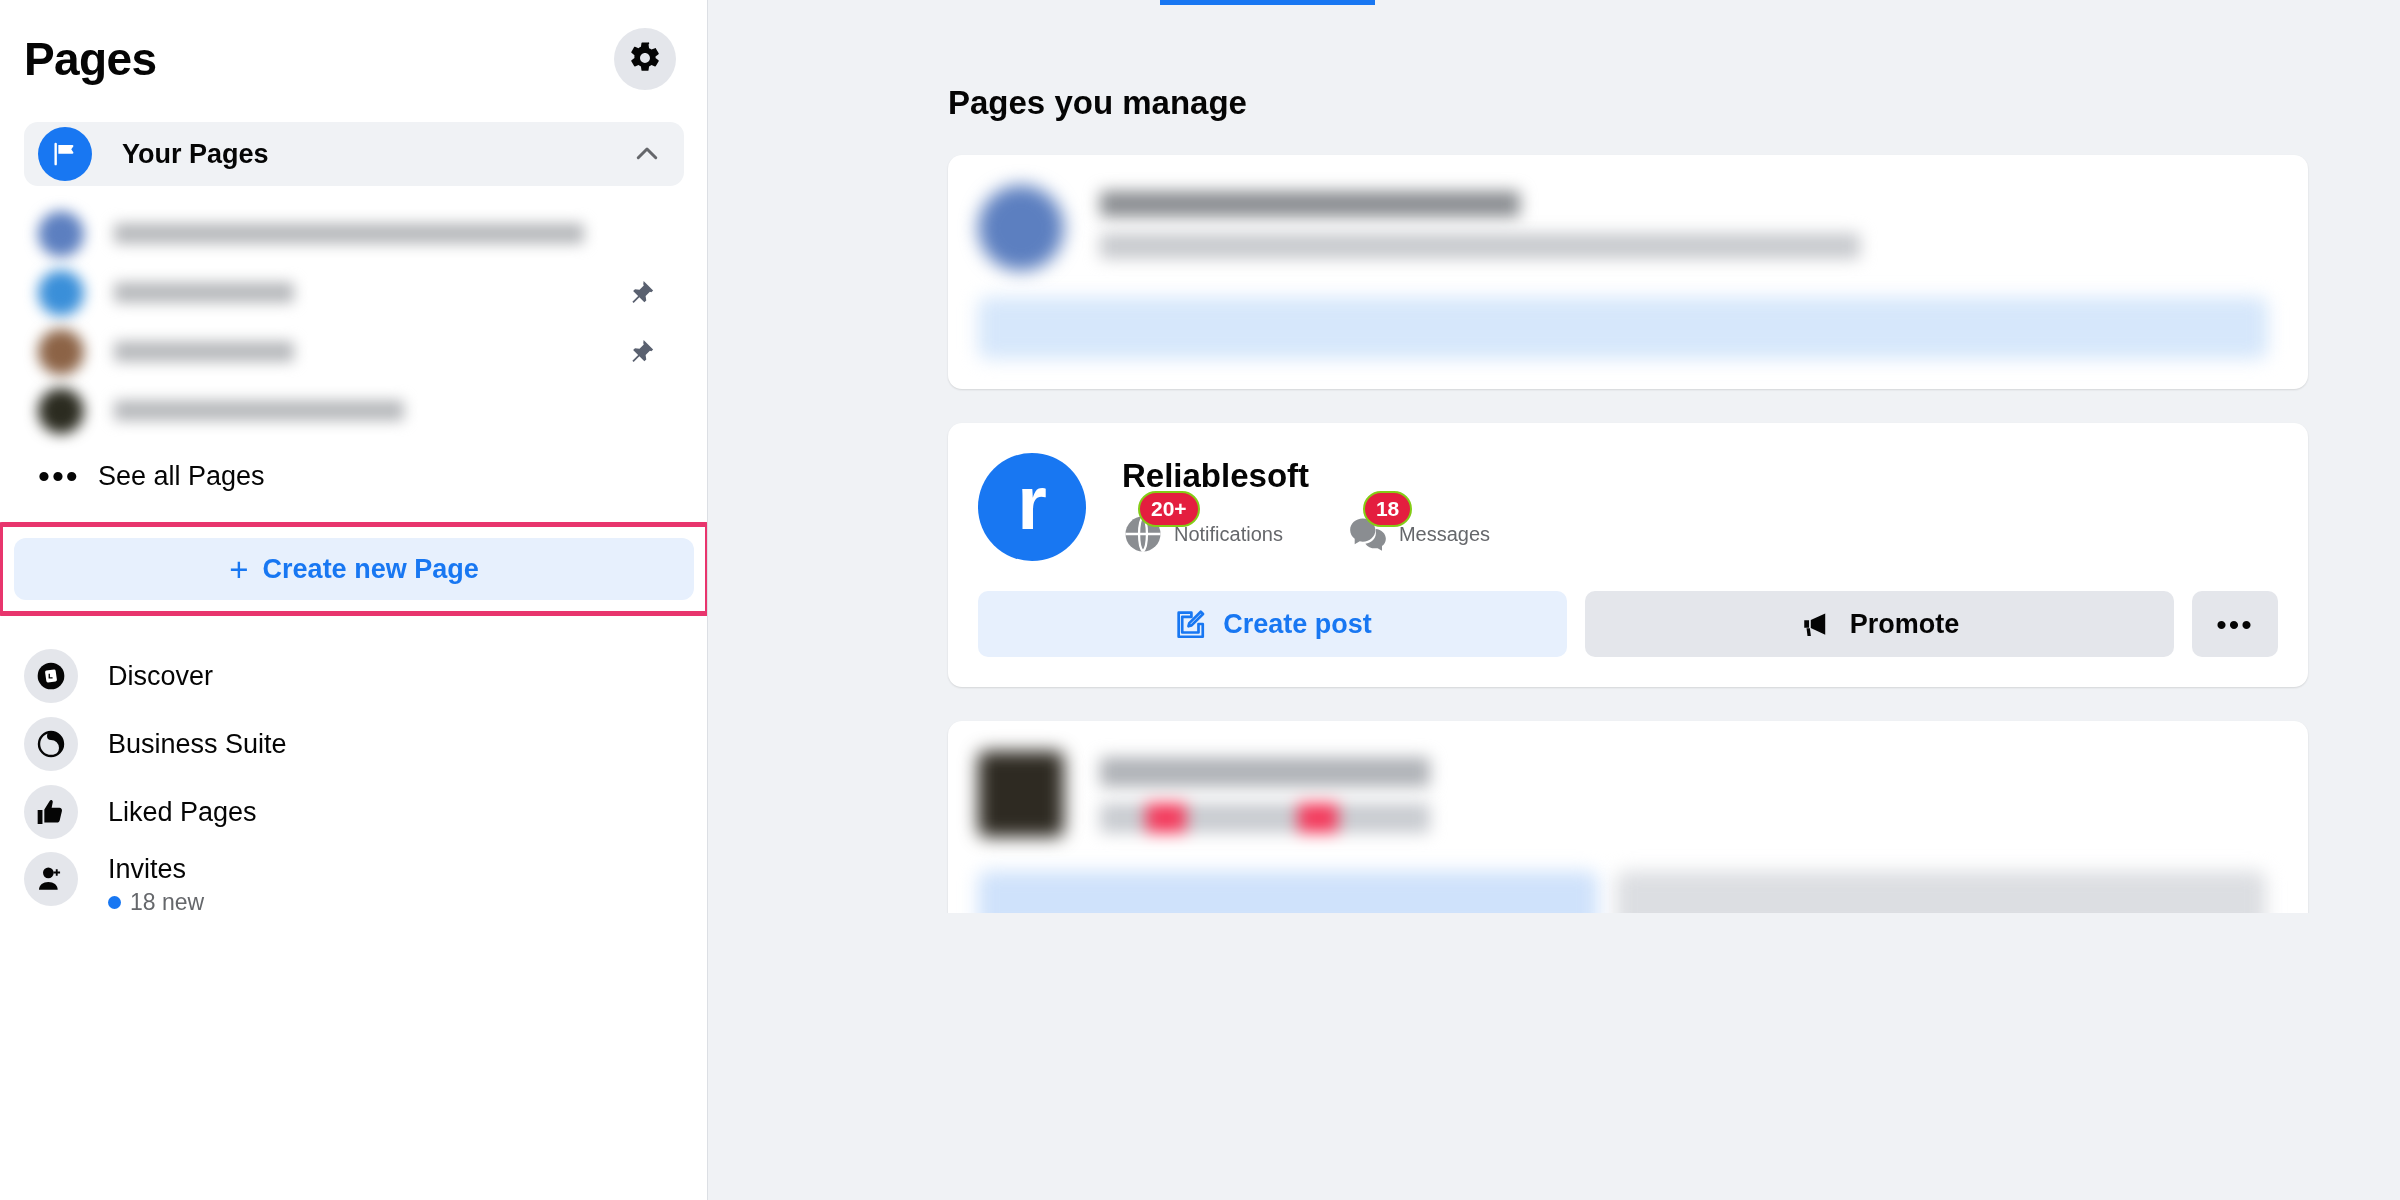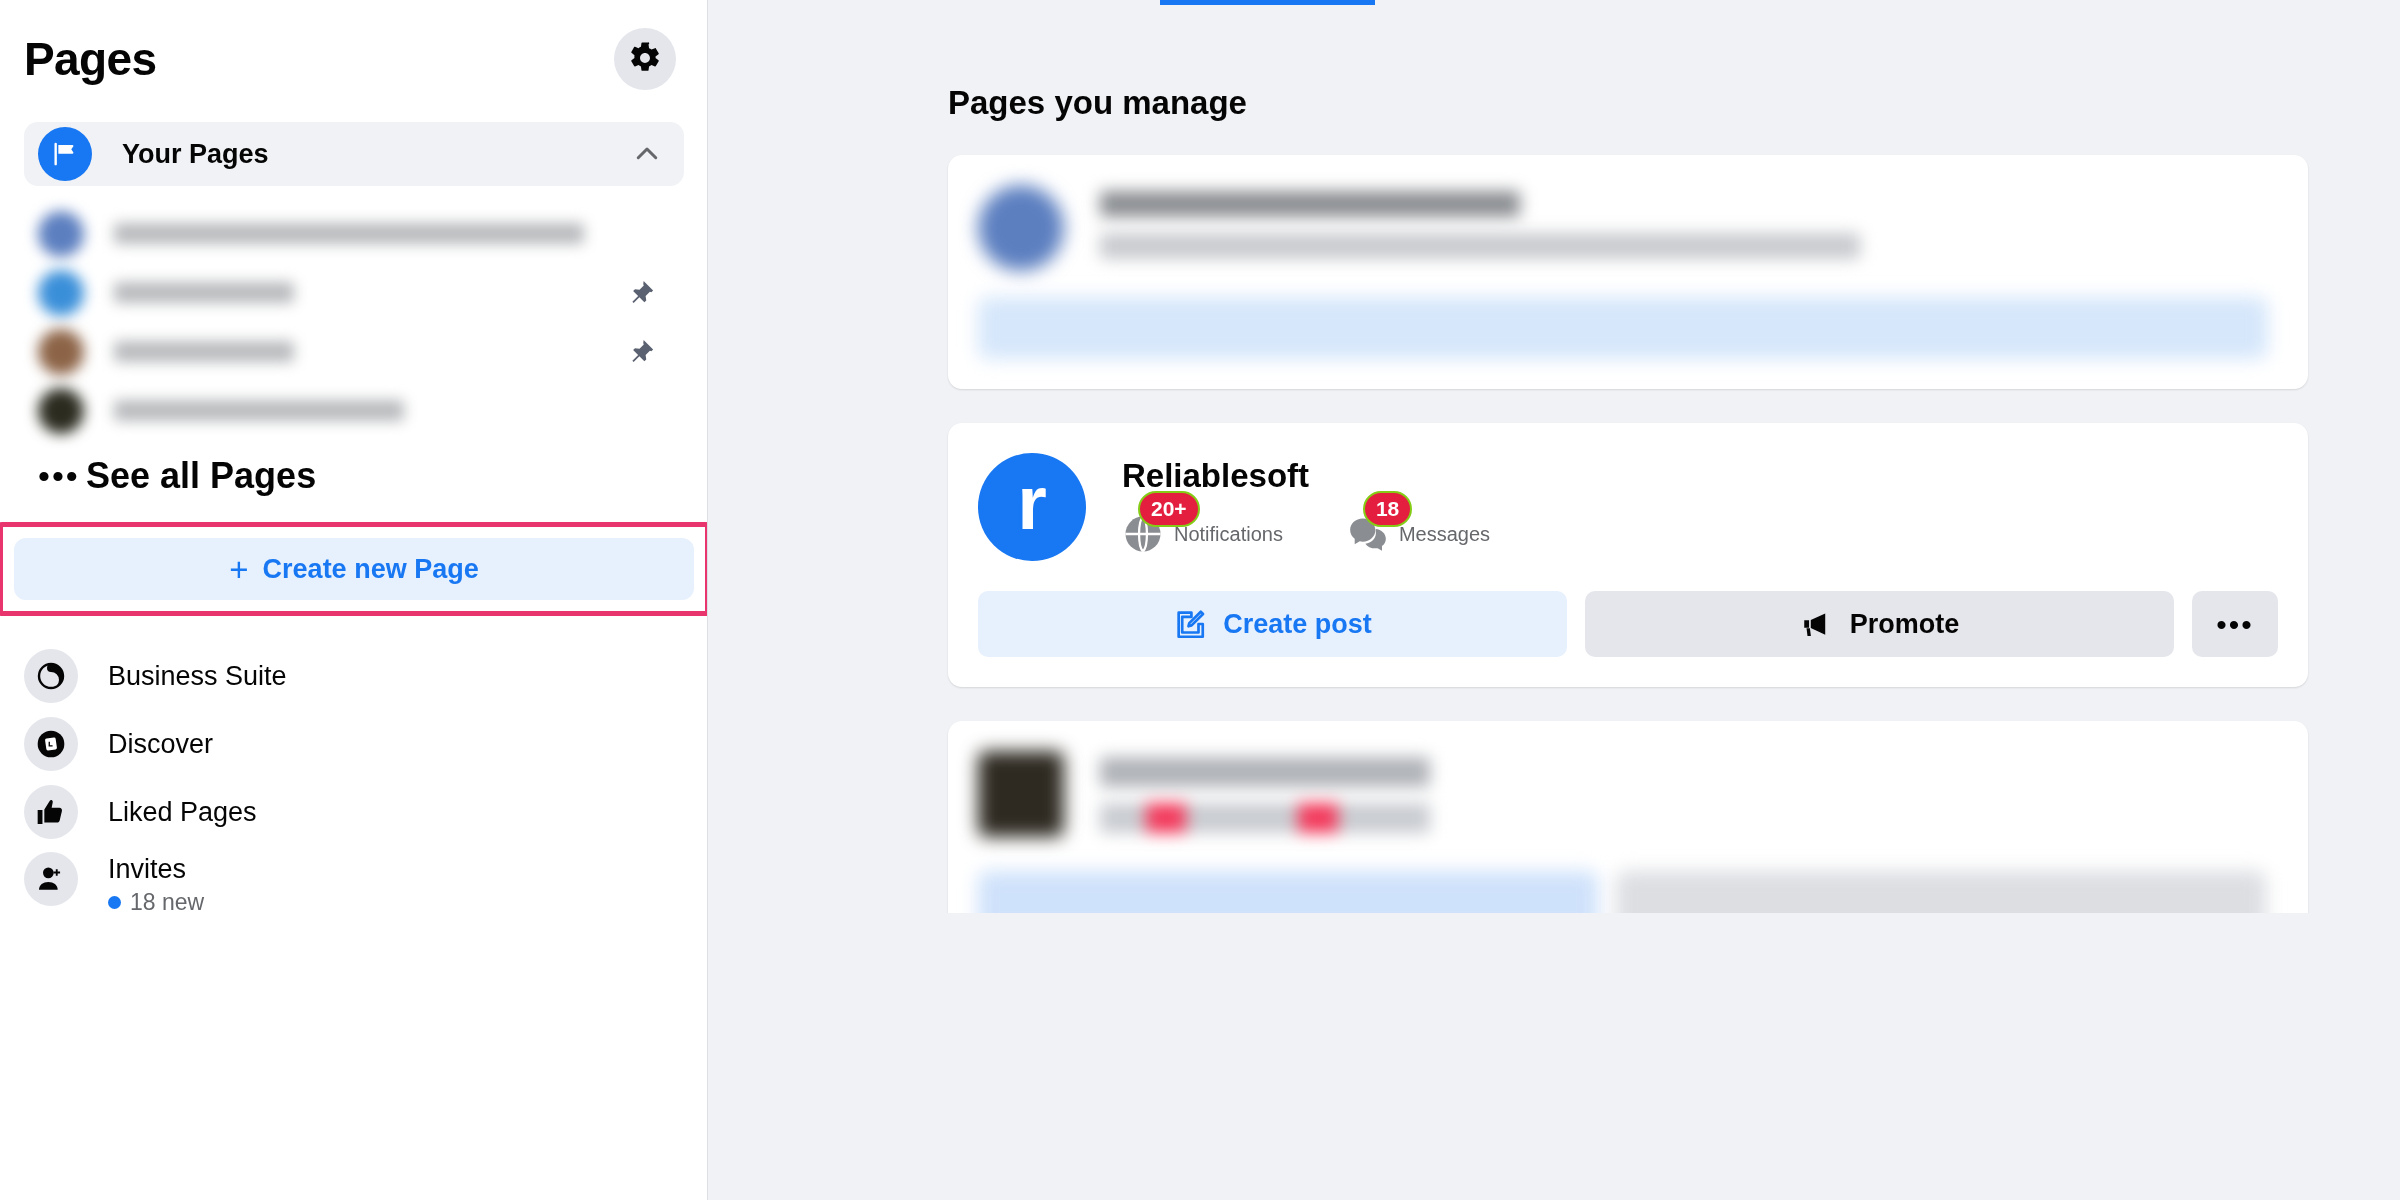--- a/index.html
+++ b/index.html
@@ -63,21 +63,21 @@
   .pr-text {
     height: 21px; margin-left: 30px; border-radius: 3px;
     background: #b8babd; filter: blur(7px);
   }
   .pin-icon { position: absolute; right: 28px; width: 30px; height: 30px; }
 
   .see-all {
     display: flex; align-items: center; height: 72px; cursor: pointer; padding-left: 14px;
   }
   .dots-ico { font-size: 34px; color: #050505; letter-spacing: 2px; line-height: 0.6; width: 44px; }
-  .see-all-label { font-size: 36px; color: #050505; margin-left: 4px; font-weight: bold; }
+  .see-all-label { font-size: 27px; color: #050505; margin-left: 16px; }
   .create-highlight {
     border: 5px solid #e8356d; border-radius: 4px; padding: 11px;
     margin: 10px -26px 0 -26px;
   }
   .create-btn {
     height: 62px; background: #e7f0fd; border-radius: 12px;
     display: flex; align-items: center; justify-content: center; cursor: pointer; border: none; width: 100%;
   }
   .create-plus { font-size: 33px; color: #1877f2; font-weight: 400; margin-right: 14px; line-height: 1; }
   .create-label { font-size: 27px; color: #1877f2; font-weight: bold; }
@@ -234,40 +234,40 @@
     <div class="create-highlight">
       <button class="create-btn">
         <span class="create-plus">+</span>
         <span class="create-label">Create new Page</span>
       </button>
     </div>
 
     <nav class="nav-list">
       <div class="nav-item">
         <span class="nav-ico">
-          <svg viewBox="0 0 24 24" fill="none" stroke="#050505" stroke-width="1.8">
-              <circle cx="12" cy="12" r="9"></circle>
-              <path d="M12 3a9 9 0 0 1 0 18 6 6 0 0 0 0-12 3 3 0 0 1 0-6z" fill="#050505" stroke="none"></path>
-            </svg>
-        </span>
-        <span class="nav-text">
-          <span class="nav-label">Business Suite</span>
-        </span>
-      </div>
-
-      <div class="nav-item">
-        <span class="nav-ico">
           <svg viewBox="0 0 24 24">
               <circle cx="12" cy="12" r="10" fill="#050505"></circle>
               <rect x="8" y="7.5" width="8" height="9" rx="1.2" fill="#ffffff" transform="rotate(-8 12 12)"></rect>
               <path d="M10.2 13.8v-3.4h1v2.6h2v.8z" fill="#050505"></path>
             </svg>
         </span>
         <span class="nav-text">
           <span class="nav-label">Discover</span>
+        </span>
+      </div>
+
+      <div class="nav-item">
+        <span class="nav-ico">
+          <svg viewBox="0 0 24 24" fill="none" stroke="#050505" stroke-width="1.8">
+              <circle cx="12" cy="12" r="9"></circle>
+              <path d="M12 3a9 9 0 0 1 0 18 6 6 0 0 0 0-12 3 3 0 0 1 0-6z" fill="#050505" stroke="none"></path>
+            </svg>
+        </span>
+        <span class="nav-text">
+          <span class="nav-label">Business Suite</span>
         </span>
       </div>
 
       <div class="nav-item">
         <span class="nav-ico">
           <svg viewBox="0 0 24 24" fill="#050505">
               <path d="M2 10.5h3.6V21H2zM7 10.2l4.1-6.6c.4-.6 1.3-.7 1.8-.2.4.4.5.8.4 1.3l-.8 4.1h5.8c1.3 0 2.2 1.2 1.9 2.4l-1.7 7.1c-.2.9-1 1.6-2 1.6H7z"></path>
             </svg>
         </span>
         <span class="nav-text">

